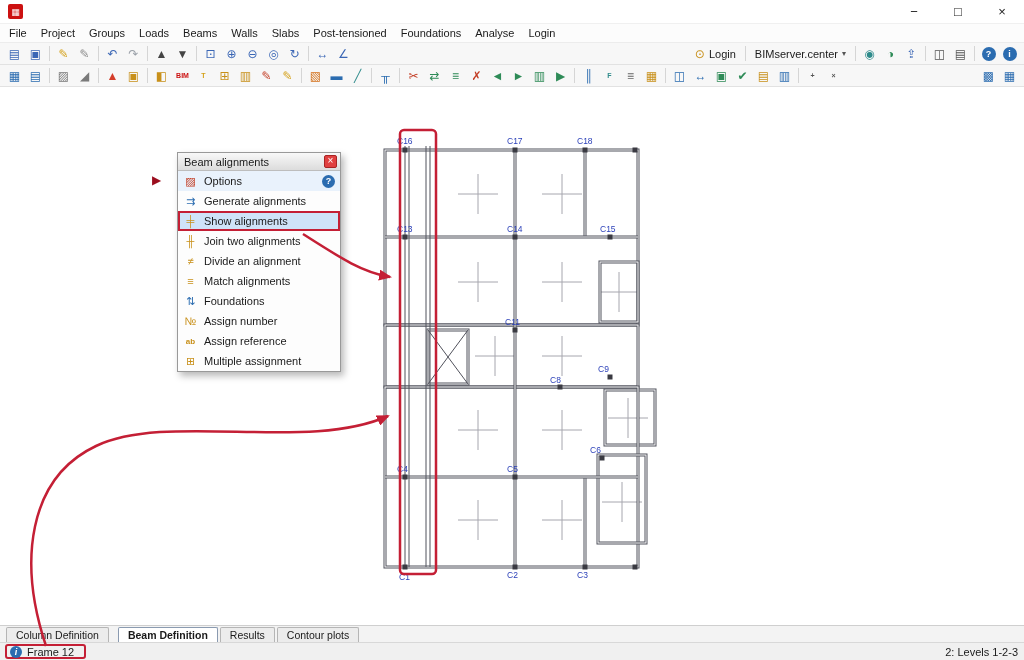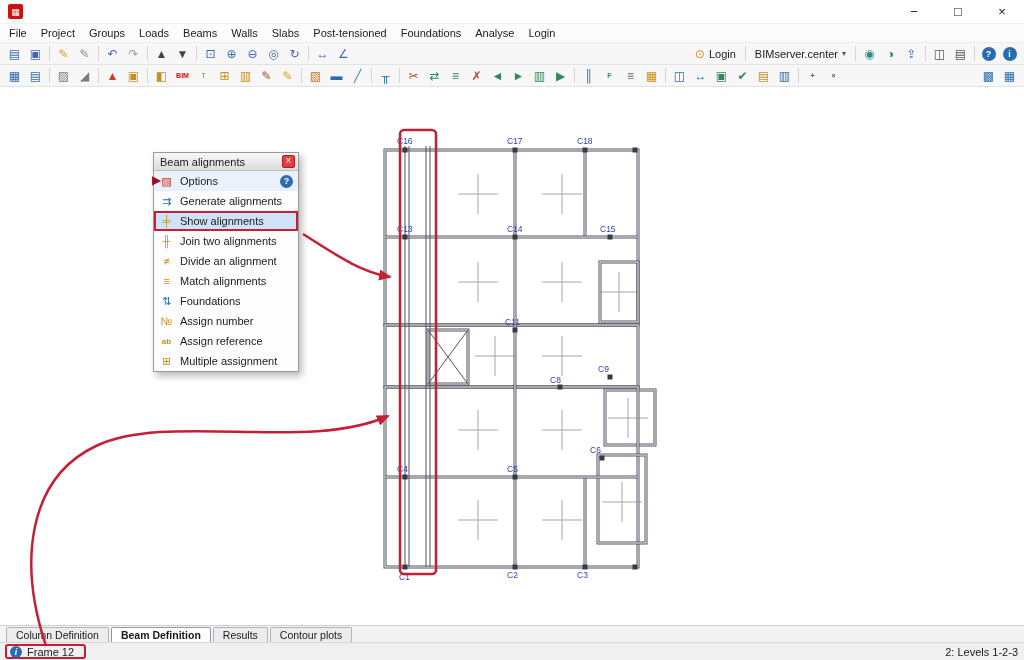--- a/index.html
+++ b/index.html
@@ -29,35 +29,35 @@
   .tb-spacer { flex:1 1 auto; }
   .tb-login, .tb-bim { display:flex; align-items:center; gap:4px; padding:0 6px; white-space:nowrap; }
   .key-glyph { color:#c8901a; font-size:12px; }
   .caret { font-size:8px; color:#555; }
   .tb-circle { background:#2b6cb0; color:#fff; border-radius:50%; width:14px; height:14px; font-size:9px; font-weight:bold; display:flex; align-items:center; justify-content:center; }
   
   .canvas { position:relative; height:538px; background:#fff; overflow:hidden; }
   #plan-svg { position:absolute; left:370px; top:35px; z-index:5; }
   .plan-label { fill:var(--plan-label,#2a3fb8); font-size:8.5px; }
   
-  .panel { position:absolute; left:153px; top:65px; width:146px; background:#fdfdfd; border:1px solid #999; box-shadow:3px 4px 7px rgba(0,0,0,.28); z-index:20; }
+  .panel { position:absolute; left:177px; top:65px; width:164px; background:#fdfdfd; border:1px solid #999; box-shadow:3px 4px 7px rgba(0,0,0,.28); z-index:20; }
   .panel-title { height:18px; background:linear-gradient(#f8f8f8,#dcdcdc); border-bottom:1px solid #bdbdbd; display:flex; align-items:center; padding:0 3px 0 6px; }
   .panel-close { margin-left:auto; width:13px; height:13px; background:#e04040; border:1px solid #a82424; color:#fff; font-size:10px; line-height:10px; text-align:center; border-radius:2px; }
   .panel-item { height:20px; display:flex; align-items:center; gap:6px; padding:0 5px; }
   .p-icon { width:15px; text-align:center; font-size:11px; flex:0 0 auto; }
   .p-icon.text-glyph { font-size:8px; font-weight:bold; }
   .panel-item.hover { background:#e9f2fc; }
   .panel-item.selected { background:var(--sel,#cfe3f8); }
   .panel-item.annotated { box-shadow: inset 0 0 0 2px var(--ann,#c41f35); }
   .panel-help { margin-left:auto; width:13px; height:13px; border-radius:50%; background:#2b6cb0; color:#fff; font-size:9px; font-weight:bold; display:flex; align-items:center; justify-content:center; }
   .panel-pointer { position:absolute; left:152px; top:86px; color:#9b0d1e; font-size:12px; z-index:21; }
   
   .tabstrip { height:17px; background:#f3f3f3; border-top:1px solid #cfcfcf; display:flex; align-items:flex-end; padding-left:6px; gap:2px; }
   .tab { height:15px; display:flex; align-items:center; padding:0 9px; background:#ececec; border:1px solid #b5b5b5; border-bottom:none; font-size:10.5px; border-radius:2px 2px 0 0; white-space:nowrap; }
-  .tab.active { background:#fff; font-weight:bold; border-color:#8a9ab0; }
+  .tab.active { background:#fff; font-weight:bold; border-color:#8a9ab0;margin-left:7px; }
   
   .statusbar { height:18px; background:#f0f0f0; border-top:1px solid #d8d8d8; display:flex; align-items:center; padding:0 4px; position:relative; }
   .status-left { display:flex; align-items:center; gap:5px; border:2px solid var(--ann,#c41f35); border-radius:3px; padding:0 10px 0 3px; height:15px; margin-left:1px; }
   .info-icon { width:12px; height:12px; border-radius:50%; background:#2b6cb0; color:#fff; font-size:9px; font-weight:bold; font-style:italic; display:flex; align-items:center; justify-content:center; }
   .status-right { position:absolute; right:6px; }
   
   .overlay { position:absolute; left:0; top:0; z-index:40; pointer-events:none; }
   .ann { stroke:var(--ann,#c41f35); stroke-width:2.5; fill:none; }
   #arrowhead path { fill:var(--ann,#c41f35); }
 </style>

